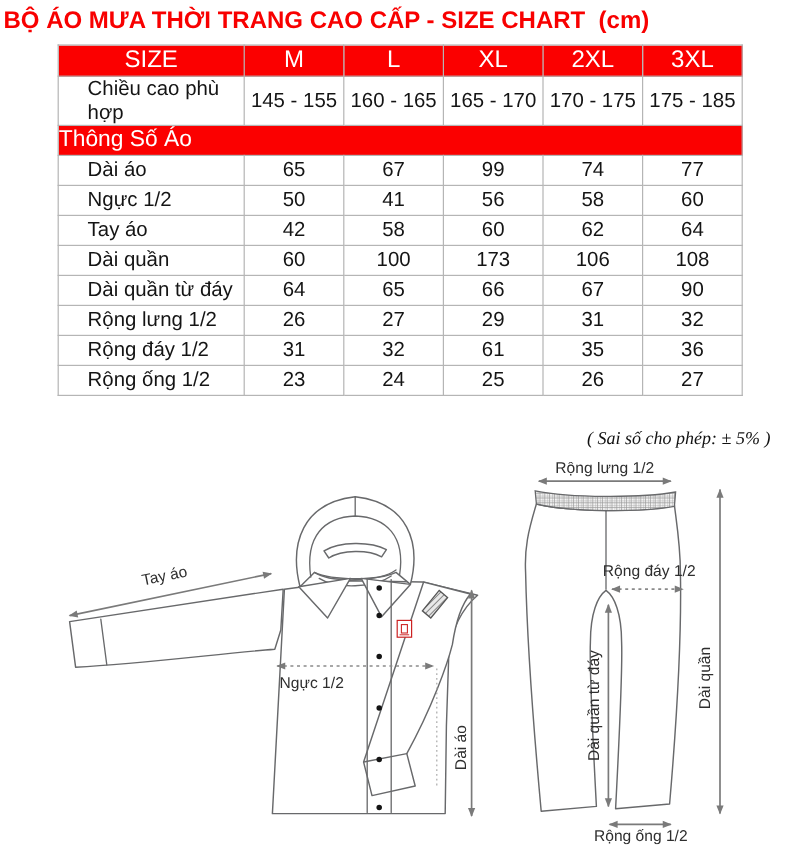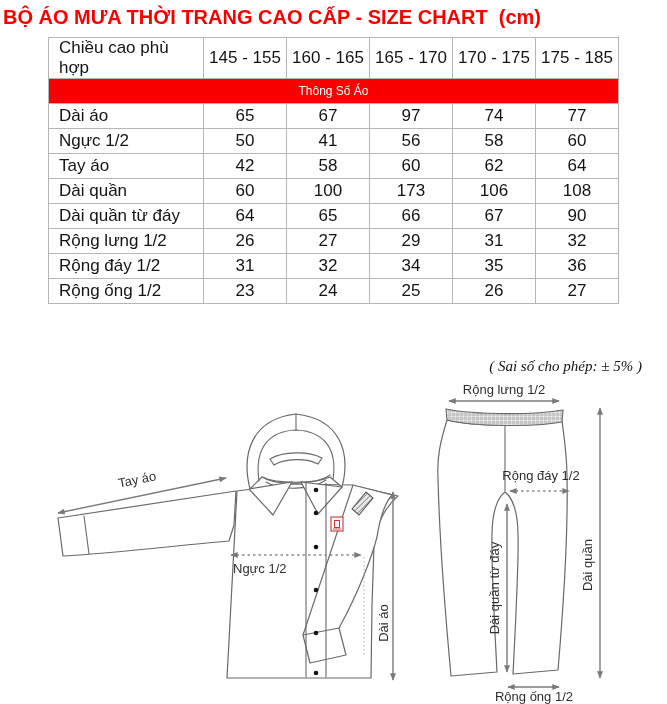--- a/index.html
+++ b/index.html
@@ -13,26 +13,26 @@
   }
 
   table.size {
     position:absolute; top:37px; left:48px; width:570px;
     border-collapse:collapse; table-layout:fixed;
   }
   table.size td {
     border:1px solid #b5b5b5; height:25px; padding:0;
     font-size:17px; color:#141414; text-align:center; vertical-align:middle;
   }
-  table.size td.label { text-align:left; padding-left:10px; }
+  table.size td.label { text-align:left; padding-left:24px; }
   table.size tr.hdr td {
     background:var(--red,#fb0000); color:#fff; font-size:20px; height:26px;
   }
   table.size tr.section td {
-    background:var(--red,#fb0000); color:#fff; font-size:12px; height:25px; text-align:center;
+    background:var(--red,#fb0000); color:#fff; font-size:19px; height:25px; text-align:left;
   }
 
   .note {
     position:absolute; top:358px; left:0; width:642px;
     text-align:right; font-style:italic; font-size:15px; color:#111;font-family:Liberation Serif, serif;
   }
 
   svg.diagram { position:absolute; left:0; top:385px; }
   svg.diagram text { font-family:"Liberation Sans","DejaVu Sans",sans-serif; font-size:13px; fill:#2e2e2e; }
   .garment { fill:#fff; stroke:#68696b; stroke-width:1.2; stroke-linejoin:round; }
@@ -51,36 +51,44 @@
   <table class="size" id="size-table">
     <colgroup>
       <col style="width:155px">
         <col style="width:83px">
         <col style="width:83px">
       <col style="width:83px">
         <col style="width:83px">
         <col style="width:83px">
     </colgroup>
     <tbody>
+        <tr class="hdr">
+          <td>SIZE</td>
+          <td>M</td>
+          <td>L</td>
+          <td>XL</td>
+          <td>2XL</td>
+          <td>3XL</td>
+        </tr>
         <tr>
           <td class="label">Chiều cao phù hợp</td>
           <td>145 - 155</td>
           <td>160 - 165</td>
           <td>165 - 170</td>
           <td>170 - 175</td>
           <td>175 - 185</td>
         </tr>
         <tr class="section">
           <td colspan="6">Thông Số Áo</td>
         </tr>
         <tr>
           <td class="label">Dài áo</td>
           <td>65</td>
           <td>67</td>
-          <td>97</td>
+          <td>99</td>
           <td>74</td>
           <td>77</td>
         </tr>
         <tr>
           <td class="label">Ngực 1/2</td>
           <td>50</td>
           <td>41</td>
           <td>56</td>
           <td>58</td>
           <td>60</td>
@@ -114,21 +122,21 @@
           <td>26</td>
           <td>27</td>
           <td>29</td>
           <td>31</td>
           <td>32</td>
         </tr>
         <tr>
           <td class="label">Rộng đáy 1/2</td>
           <td>31</td>
           <td>32</td>
-          <td>34</td>
+          <td>61</td>
           <td>35</td>
           <td>36</td>
         </tr>
         <tr>
           <td class="label">Rộng ống 1/2</td>
           <td>23</td>
           <td>24</td>
           <td>25</td>
           <td>26</td>
           <td>27</td>

